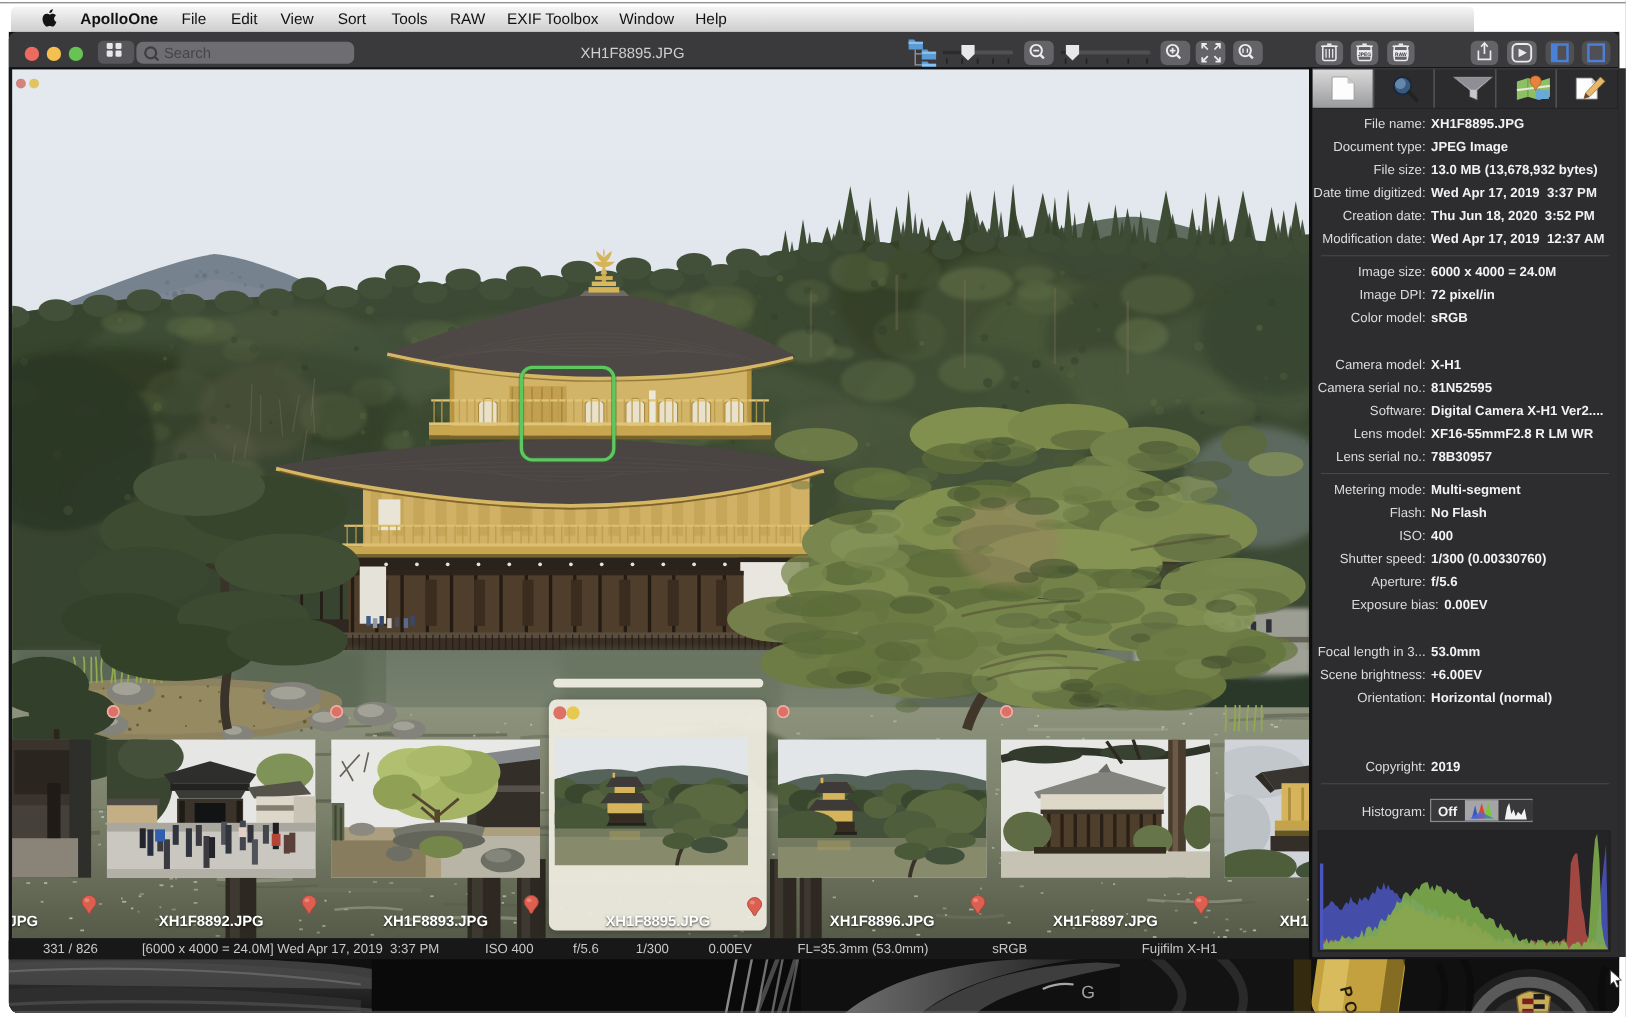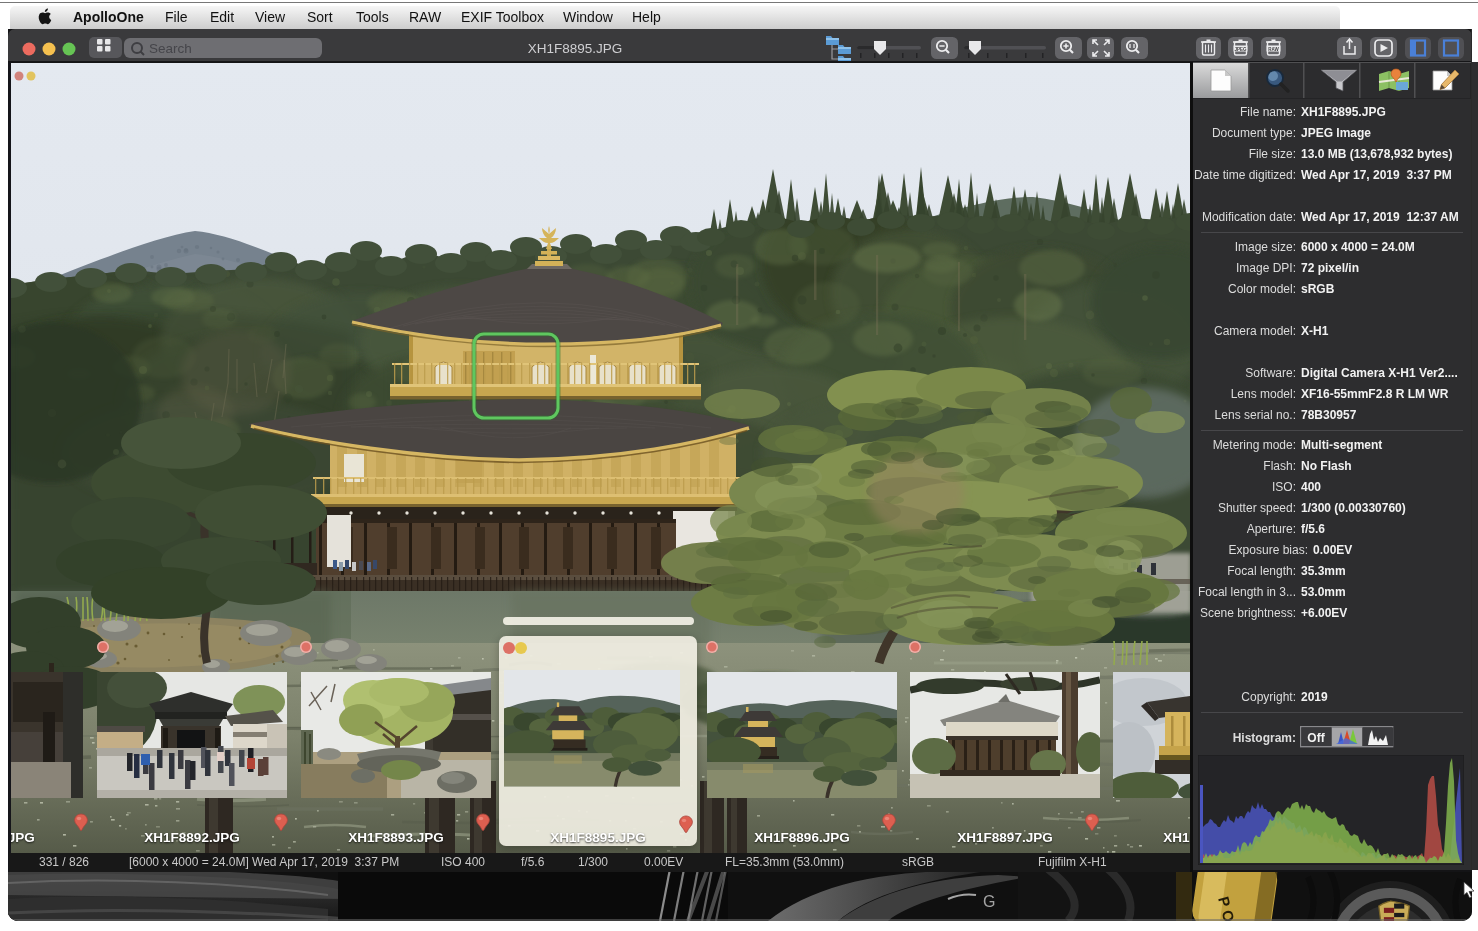--- a/index.html
+++ b/index.html
@@ -2027,20 +2027,24 @@
         <span class="val">JPEG Image</span>
       </div>
 <div class="srow" style="top:85.0px;">
         <span class="lab">File size:</span>
         <span class="val">13.0 MB (13,678,932 bytes)</span>
       </div>
 <div class="srow" style="top:106.0px;">
         <span class="lab">Date time digitized:</span>
         <span class="val">Wed Apr 17, 2019  3:37 PM</span>
       </div>
+<div class="srow" style="top:127.0px;">
+        <span class="lab">Creation date:</span>
+        <span class="val">Thu Jun 18, 2020  3:52 PM</span>
+      </div>
 <div class="srow" style="top:148.0px;">
         <span class="lab">Modification date:</span>
         <span class="val">Wed Apr 17, 2019  12:37 AM</span>
       </div>
 <div class="ssep" style="top:170px;"></div>
 <div class="srow" style="top:178.0px;">
         <span class="lab">Image size:</span>
         <span class="val">6000 x 4000 = 24.0M</span>
       </div>
 <div class="srow" style="top:199.0px;">
@@ -2048,20 +2052,24 @@
         <span class="val">72 pixel/in</span>
       </div>
 <div class="srow" style="top:220.0px;">
         <span class="lab">Color model:</span>
         <span class="val">sRGB</span>
       </div>
 <div class="srow" style="top:262.0px;">
         <span class="lab">Camera model:</span>
         <span class="val">X-H1</span>
       </div>
+<div class="srow" style="top:283.0px;">
+        <span class="lab">Camera serial no.:</span>
+        <span class="val">81N52595</span>
+      </div>
 <div class="srow" style="top:304.0px;">
         <span class="lab">Software:</span>
         <span class="val">Digital Camera X-H1 Ver2....</span>
       </div>
 <div class="srow" style="top:325.0px;">
         <span class="lab">Lens model:</span>
         <span class="val">XF16-55mmF2.8 R LM WR</span>
       </div>
 <div class="srow" style="top:346.0px;">
         <span class="lab">Lens serial no.:</span>
@@ -2085,38 +2093,38 @@
         <span class="val">1/300 (0.00330760)</span>
       </div>
 <div class="srow" style="top:460.0px;">
         <span class="lab">Aperture:</span>
         <span class="val">f/5.6</span>
       </div>
 <div class="srow" style="top:481.0px;margin-left:12px;">
         <span class="lab">Exposure bias:</span>
         <span class="val">0.00EV</span>
       </div>
-<div class="srow" style="top:502.0px;">
-        <span class="lab">Focal length:</span>
-        <span class="val">35.3mm</span>
-      </div>
 <div class="srow" style="top:523.0px;">
         <span class="lab">Focal length in 3...</span>
         <span class="val">53.0mm</span>
       </div>
 <div class="srow" style="top:544.0px;">
         <span class="lab">Scene brightness:</span>
         <span class="val">+6.00EV</span>
       </div>
+<div class="srow" style="top:565.0px;">
+        <span class="lab">Orientation:</span>
+        <span class="val">Horizontal (normal)</span>
+      </div>
 <div class="srow" style="top:628.0px;">
         <span class="lab">Copyright:</span>
         <span class="val">2019</span>
       </div>
 <div class="ssep" style="top:650px;"></div>
-<div class="srow" style="top:669px;font-weight:bold;">
+<div class="srow" style="top:669px;">
         <span class="lab">Histogram:</span>
       </div>
 <svg xmlns="http://www.w3.org/2000/svg" width="95" height="22" viewBox="0 0 95 22" style="position:absolute;left:107px;top:664px;">
         <rect x="0.7" y="0.7" width="92" height="20" fill="none" stroke="#88888c" stroke-width="1.4"></rect>
         <rect x="1.4" y="1.4" width="30" height="18.6" fill="#39393c"></rect>
         <text x="16" y="15.5" text-anchor="middle" font-family="Liberation Sans, sans-serif" font-size="12" font-weight="bold" fill="#f2f2f2">Off</text>
         <rect x="31.7" y="1.4" width="30.6" height="18.6" fill="#a5a5a8"></rect>
         <path d="M38,18 L41,6 L44,18 Z" fill="#3a55c8"></path>
         <path d="M43,18 L47,4 L51,18 Z" fill="#d84a28"></path>
         <path d="M49,18 L53,3 L57,18 Z" fill="#7ac83a"></path>

